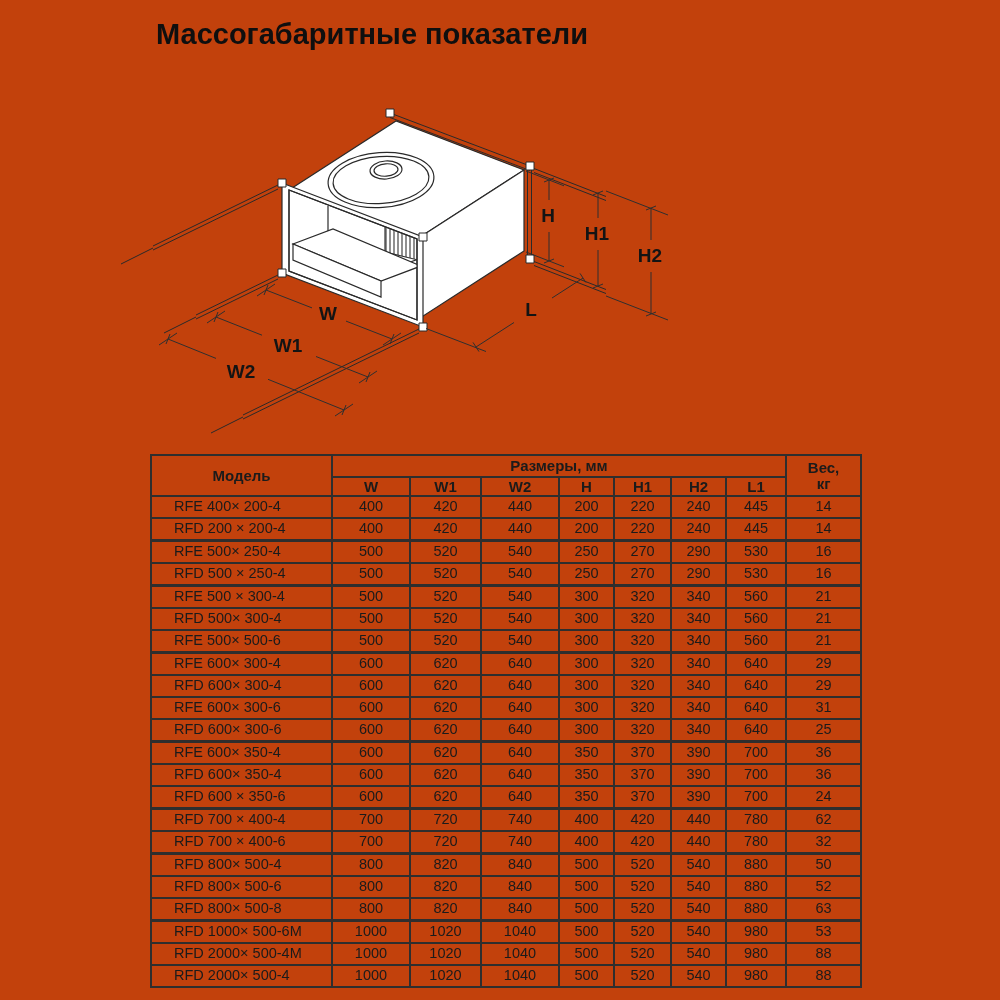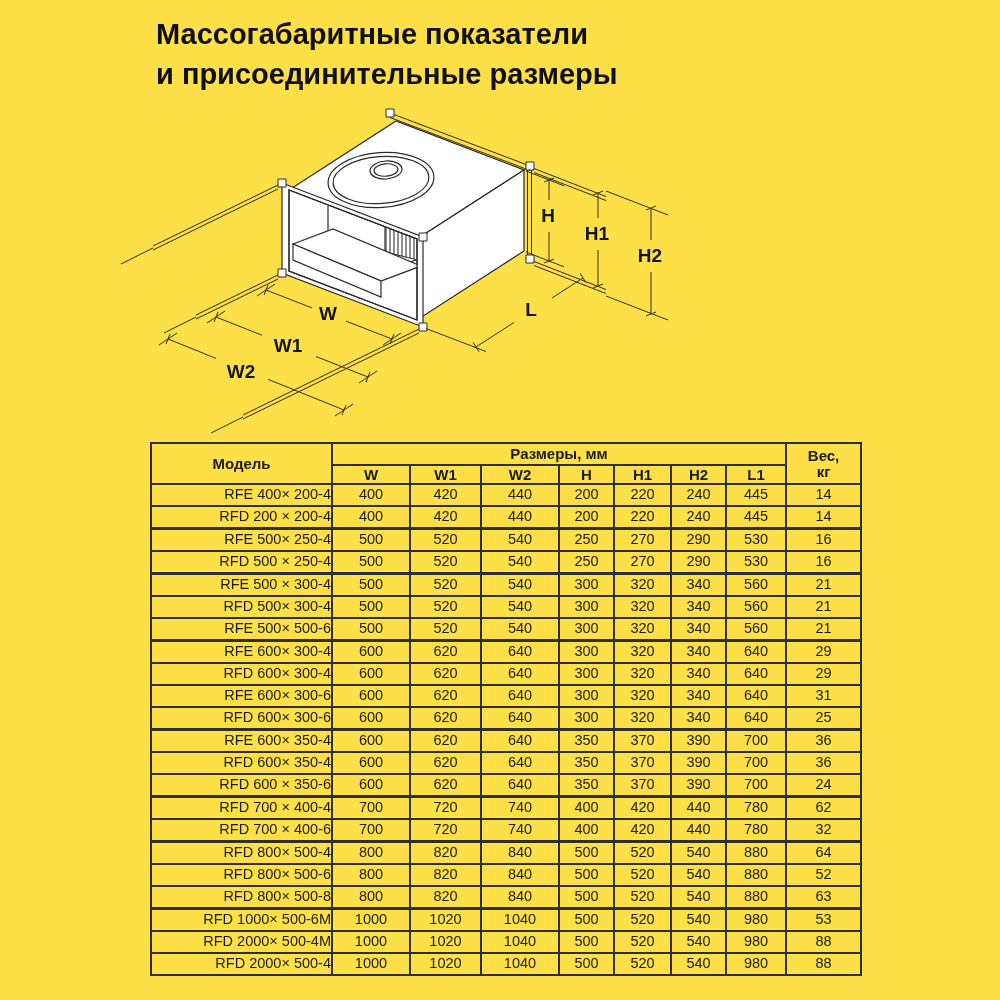--- a/index.html
+++ b/index.html
@@ -1,43 +1,42 @@
 <!DOCTYPE html>
 <html><head>
 <meta charset="utf-8">
 <style>
   html,body{margin:0;padding:0;background:#fff;}
-  .page{position:relative;width:1000px;height:1000px;background:#fde047;overflow:hidden;
+  .page{position:relative;width:1000px;height:1000px;background:#c2410c;overflow:hidden;
         font-family:"Liberation Sans","DejaVu Sans",sans-serif;color:#1a1a1a;}
   .title{position:absolute;left:156px;top:14px;font-size:29px;font-weight:700;
          line-height:40px;color:#0f0f0f;}
   .drawing{position:absolute;left:0;top:0;width:1000px;height:460px;}
   .drawing path,.drawing line,.drawing ellipse,.drawing rect{vector-effect:non-scaling-stroke;}
   .dim-label{font-family:"Liberation Sans","DejaVu Sans",sans-serif;font-size:19px;
              font-weight:700;fill:#141414;}
-  table.dims{position:absolute;left:150px;top:442px;width:710px;border-collapse:collapse;
+  table.dims{position:absolute;left:150px;top:454px;width:710px;border-collapse:collapse;
              table-layout:fixed;font-size:14.5px;color:#1b1b1b;}
   table.dims th,table.dims td{border:2px solid #2e2e2e;padding:0;text-align:center;
              vertical-align:middle;line-height:1.05;overflow:hidden;white-space:nowrap;}
   table.dims thead th{font-size:15px;font-weight:700;}
   table.dims thead tr.h1 th{height:20px;}
   table.dims thead tr.h2 th{height:17px;}
   table.dims tbody td{height:20px;font-weight:400;}
-  table.dims tbody td.model{text-align:right;padding-left:9px;}
+  table.dims tbody td.model{text-align:left;padding-left:22px;}
   table.dims tbody tr.group-end td{border-bottom-width:3px;}
   .wt{display:block;}
 </style>
 </head>
 <body>
 
 <div class="page">
 
   <div class="title">
     <div>Массогабаритные показатели</div>
-    <div>и присоединительные размеры</div>
   </div>
 
   <svg class="drawing" viewBox="0 0 1000 460" fill="none" stroke="#2a2a2a" stroke-width="1.2">
     <defs>
       <clipPath id="clip-opening">
         <path d="M289 190 L417 239 L417 320 L289 271 Z"></path>
       </clipPath>
       <pattern id="hatch" width="4" height="6" patternUnits="userSpaceOnUse">
         <line x1="2" y1="0" x2="2" y2="6" stroke="#333" stroke-width="1.1"></line>
       </pattern>
@@ -336,21 +335,21 @@
         </tr>
         <tr>
           <td class="model">RFD 800× 500-4</td>
           <td>800</td>
           <td>820</td>
           <td>840</td>
           <td>500</td>
           <td>520</td>
           <td>540</td>
           <td>880</td>
-          <td>64</td>
+          <td>50</td>
         </tr>
         <tr>
           <td class="model">RFD 800× 500-6</td>
           <td>800</td>
           <td>820</td>
           <td>840</td>
           <td>500</td>
           <td>520</td>
           <td>540</td>
           <td>880</td>

